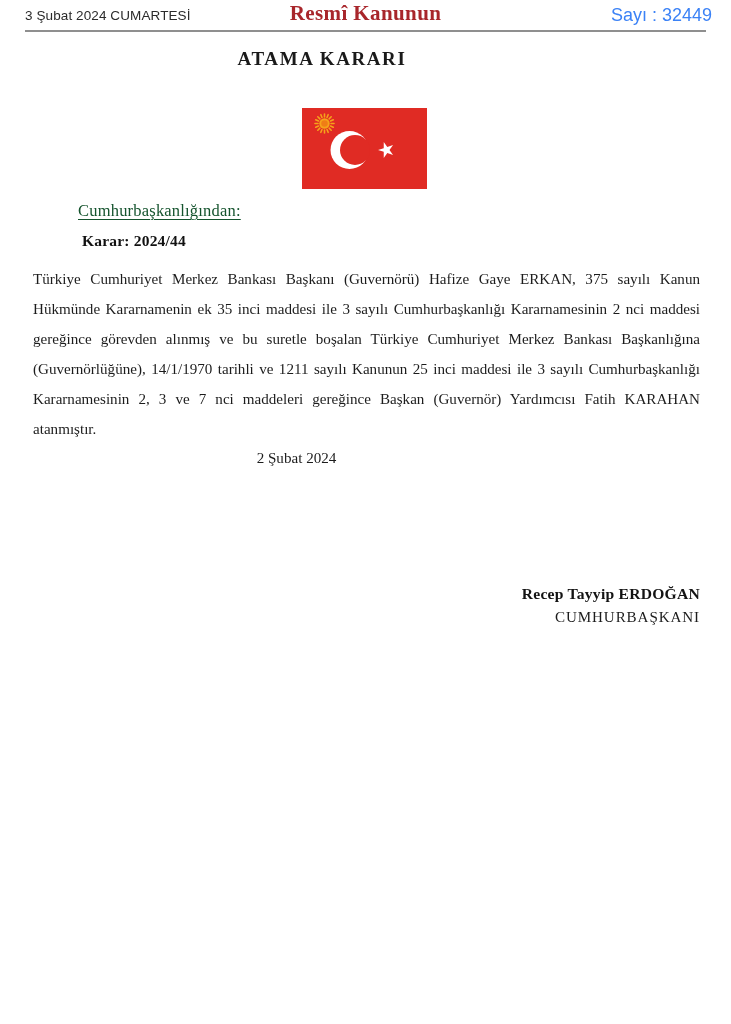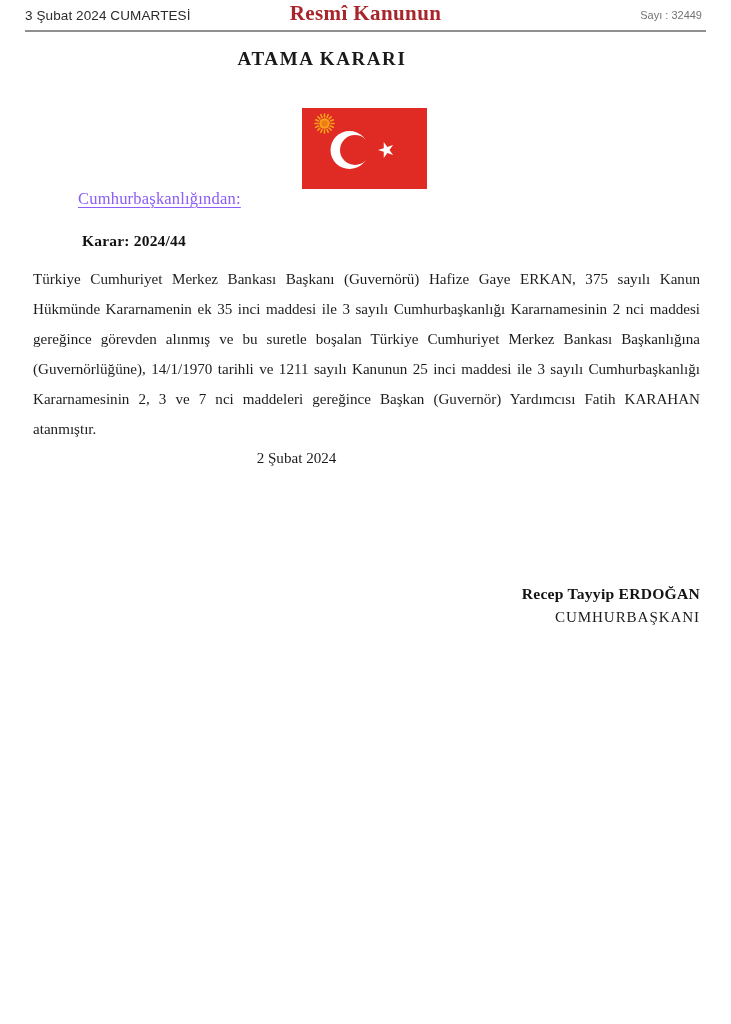--- a/index.html
+++ b/index.html
@@ -24,21 +24,21 @@
   .masthead {
     position: absolute;
     left: 0;
     top: 0;
     width: 731px;
     height: 30px;
     display: flex;
     align-items: center;
     justify-content: space-between;
     box-sizing: border-box;
-    padding: 0 29px 0 25px;
+    padding: 0 19px 0 25px;
   }
 
   .masthead-date {
     font-family: "Liberation Sans", "DejaVu Sans", sans-serif;
     font-size: 13.5px;
     letter-spacing: 0.1px;
     color: #2b2b2b;
     white-space: nowrap;
   }
 
@@ -51,22 +51,22 @@
     white-space: nowrap;
     position: absolute;
     left: 0;
     right: 0;
     text-align: center;
     top: 1px;
   }
 
   .masthead-issue {
     font-family: "Liberation Sans", "DejaVu Sans", sans-serif;
-    font-size: 11px;
-    color: #737373;
+    font-size: 18px;
+    color: #3b82f6;
     white-space: nowrap;
     position: relative;
     z-index: 2;
   }
 
   .masthead-rule {
     position: absolute;
     left: 25px;
     top: 30px;
     width: 681px;
@@ -100,24 +100,24 @@
   .flag-svg {
     display: block;
     width: 125px;
     height: 81px;
   }
 
   
   .issuer {
     position: absolute;
     left: 78px;
-    top: 189px;
+    top: 201px;
     font-size: 16.5px;
     font-weight: normal;
-    color: #8b5cf6;
+    color: #14532d;
     text-decoration: underline;
     text-underline-offset: 3px;
     letter-spacing: 0.2px;
   }
 
   .karar {
     position: absolute;
     left: 82px;
     top: 232px;
     font-size: 15.5px;

